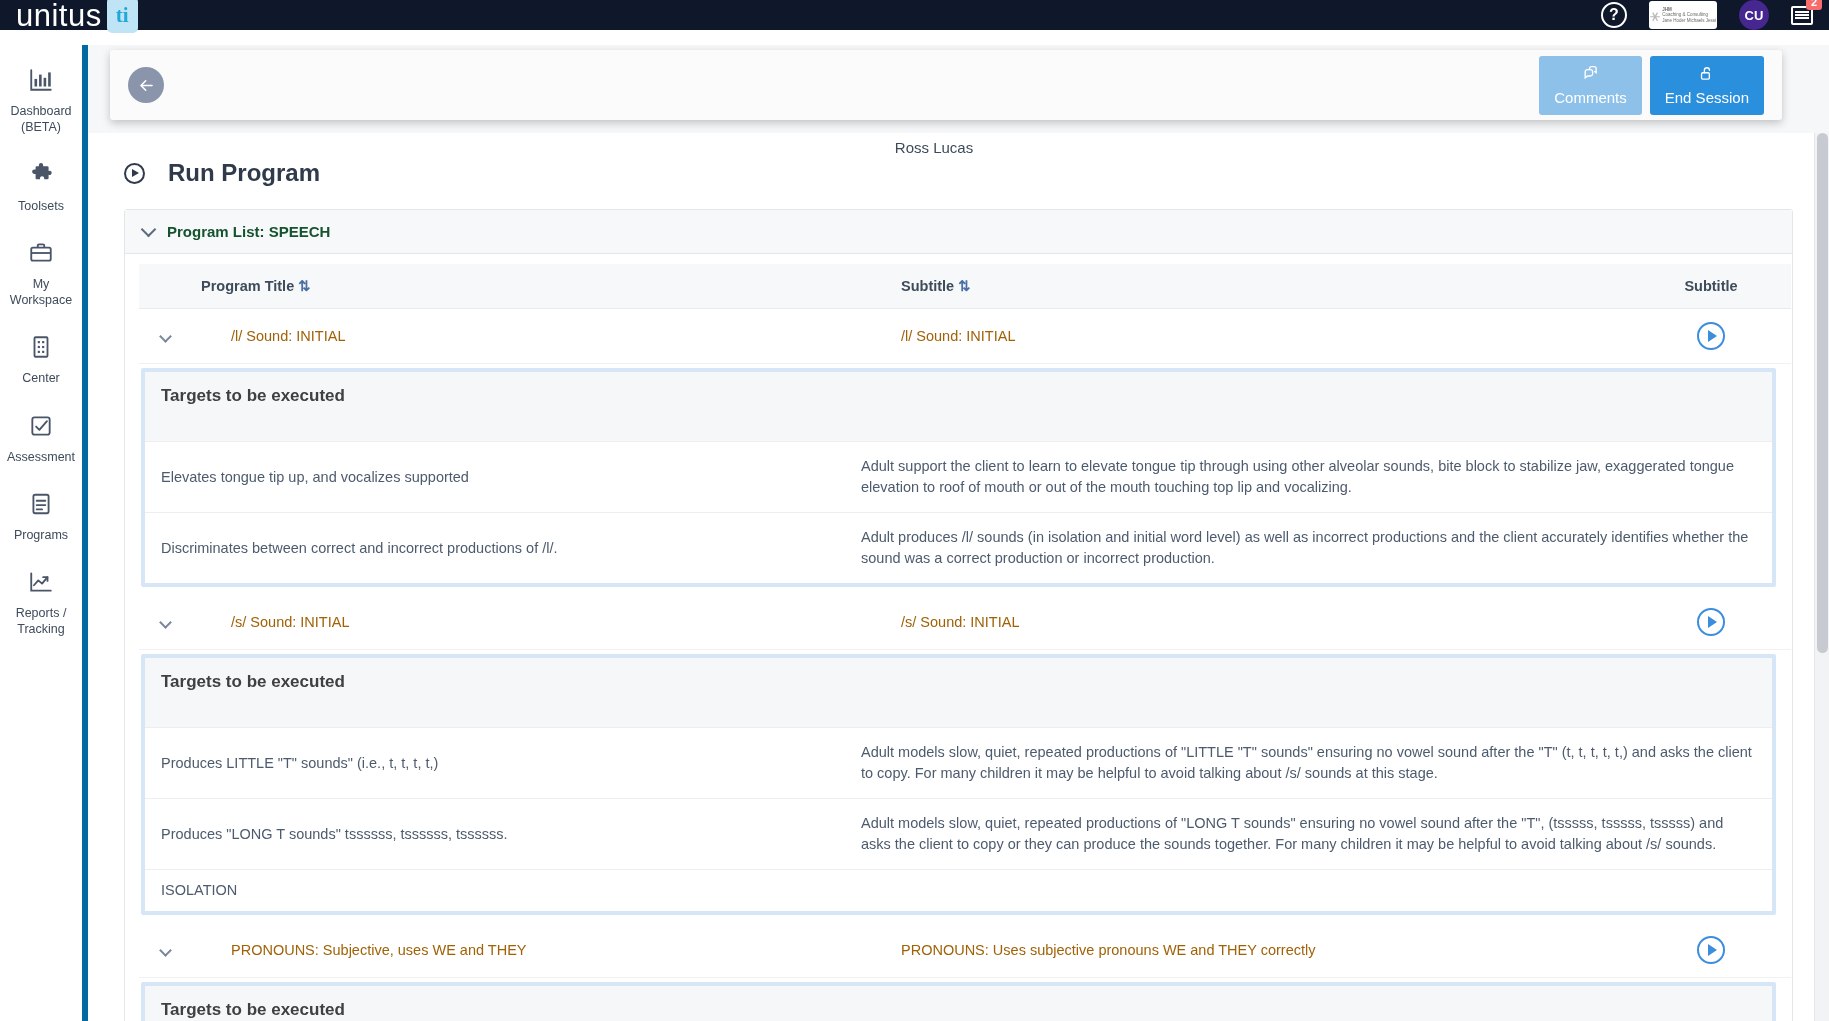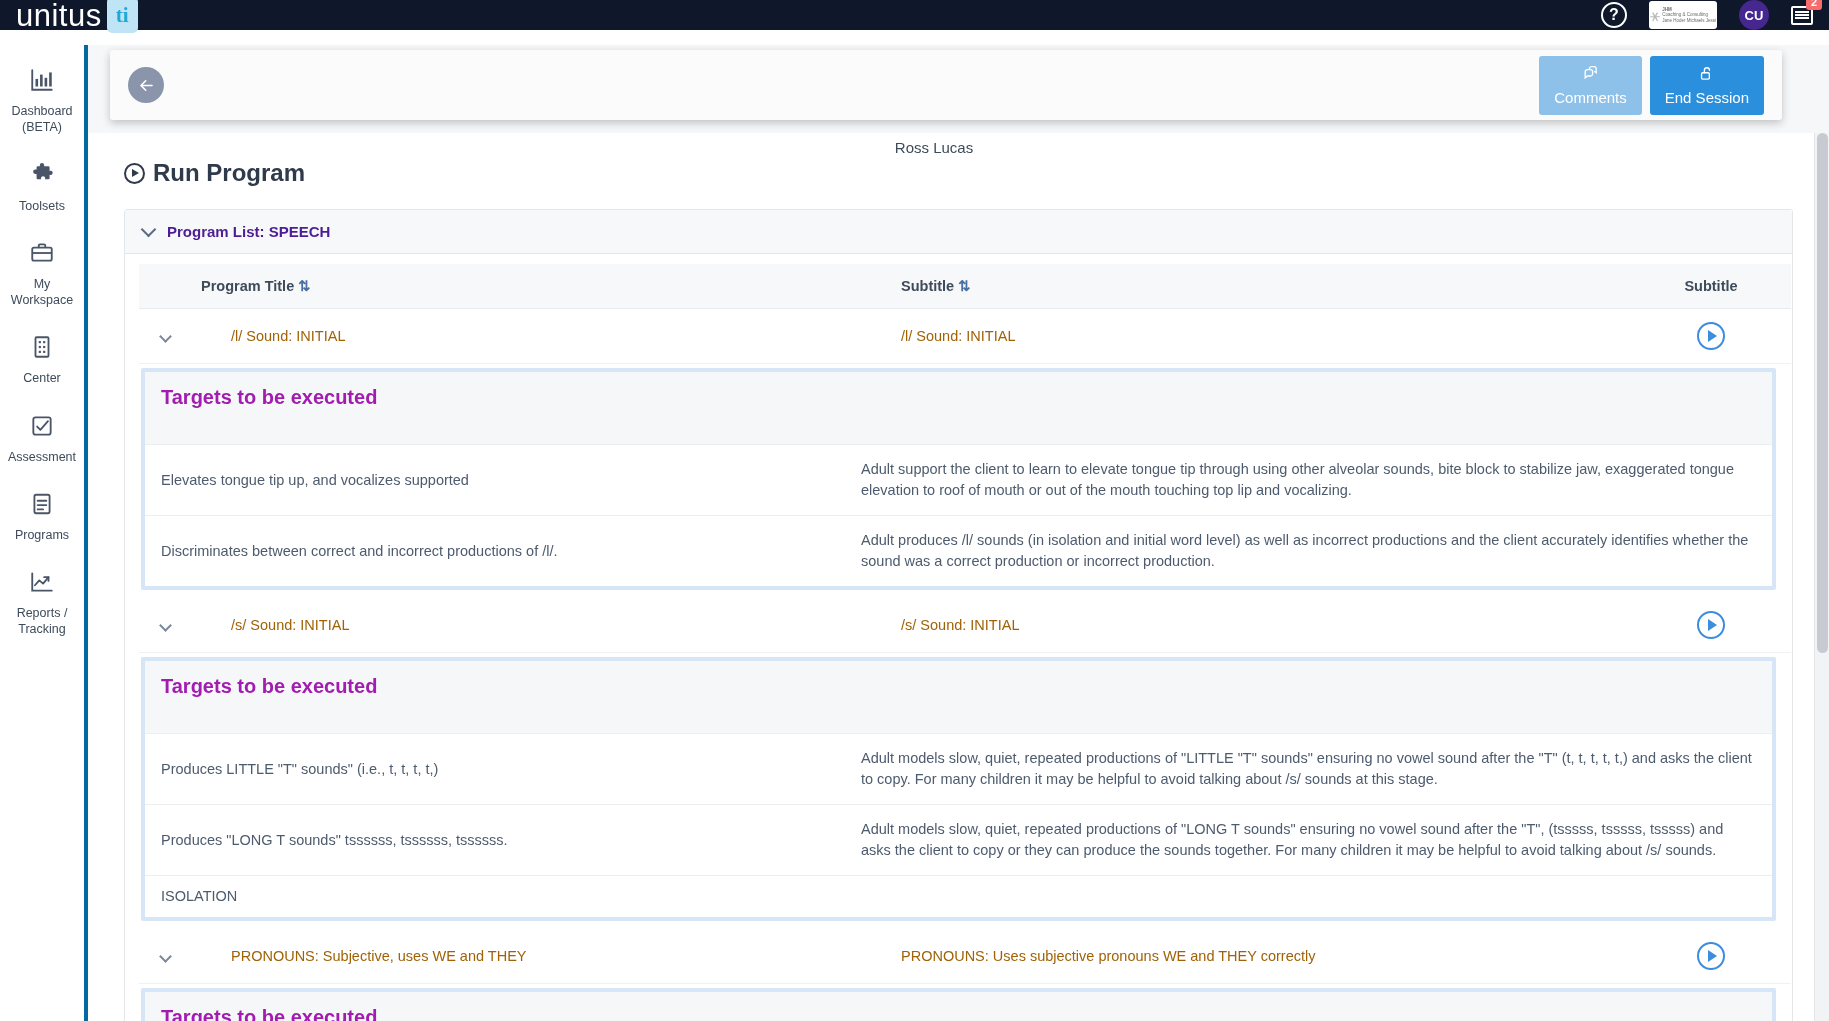--- a/index.html
+++ b/index.html
@@ -76,21 +76,21 @@
     background: #f86c6b; color: #ffffff;
     font-size: 11px; font-weight: 700;
     border-radius: 3px; padding: 1px 5px; line-height: 1.25;
   }
 
   
   .sidebar {
     position: absolute; top: 45px; left: 0;
     width: 88px; height: 976px;
     background: #ffffff;
-    border-right: 4px solid #0369a1;
+    border-right: 6px solid #0369a1;
     padding-top: 22px;
     z-index: 20;
   }
   .nav-item {
     display: flex; flex-direction: column; align-items: center;
     margin-bottom: 26px; cursor: pointer; text-decoration: none;
   }
   .nav-ico { color: #4a5568; margin-bottom: 6px; }
   .nav-label {
     font-size: 12.5px; color: #3e4b5b; text-align: center;
@@ -141,21 +141,21 @@
     width: 1741px; height: 888px;
     background: #ffffff;
     padding: 0 24px;
     overflow: hidden;
   }
   .client-name {
     position: absolute; top: 6px; left: 0; width: 1692px;
     text-align: center; font-size: 15px; color: #3e4b5b;
   }
   .page-title {
-    display: flex; align-items: center; gap: 8px;
+    display: flex; align-items: center; gap: 23px;
     margin-top: 26px; margin-left: 12px;
     font-size: 24px; font-weight: 700; color: #2f3a4a;
   }
   .play-circle-sm {
     width: 21px; height: 21px; border-radius: 50%;
     border: 2px solid #2f3a4a;
     display: flex; align-items: center; justify-content: center;
   }
   .play-circle-sm::after {
     content: ""; display: block;
@@ -170,21 +170,21 @@
     margin: 22px 12px 0 12px;
     border: 1px solid #e4e7ea;
     border-radius: 3px;
     background: #ffffff;
   }
   .card-head {
     display: flex; align-items: center; gap: 13px;
     padding: 13px 18px;
     background: #f7f8f9;
     border-bottom: 1px solid #e4e7ea;
-    font-size: 15px; font-weight: 700; color: #4c1d95;
+    font-size: 15px; font-weight: 700; color: #14532d;
     cursor: pointer;
   }
   .chev {
     display: inline-block; width: 11px; height: 11px;
     border-right: 2px solid #5c6b80; border-bottom: 2px solid #5c6b80;
     transform: rotate(45deg); margin-top: -5px;
   }
   .card-inner { padding: 10px 14px 14px 14px; }
 
   
@@ -233,21 +233,21 @@
   .targets-wrap {
     margin: 4px 2px 8px 2px;
     background: #d6e6f7;
     padding: 4px;
     border-radius: 2px;
   }
   .targets-box { background: #ffffff; }
   .targets-head {
     background: #f5f7f9;
     padding: 14px 16px;
-    font-size: 20px; font-weight: 700; color: #a21caf;
+    font-size: 17px; font-weight: 700; color: #404040;
   }
   .targets-subhead {
     background: #f5f7f9; height: 22px;
     border-bottom: 1px solid #eceef0;
   }
   .ttbl { width: 100%; border-collapse: collapse; table-layout: fixed; }
   .ttbl td {
     padding: 14px 16px;
     font-size: 14.5px; color: #4d5b6e; line-height: 1.45;
     border-bottom: 1px solid #eceef0;

